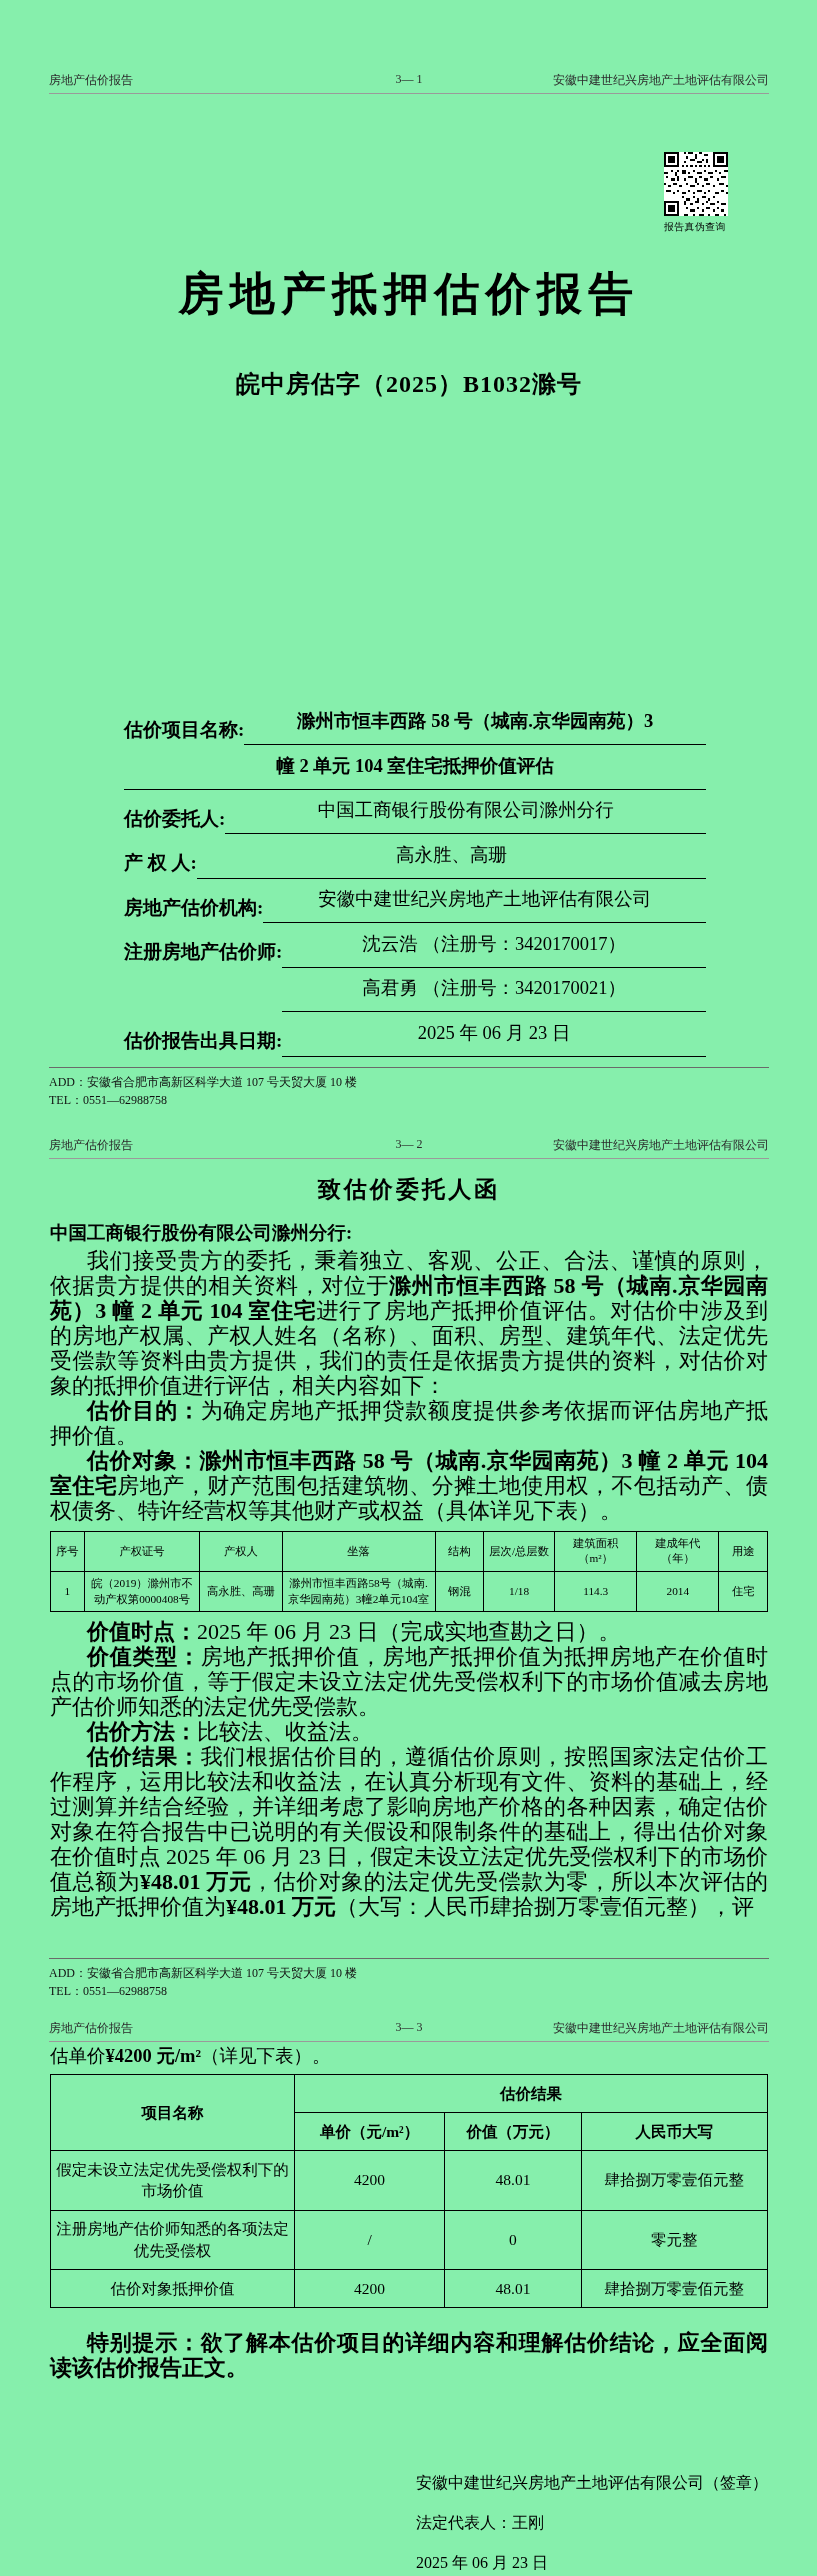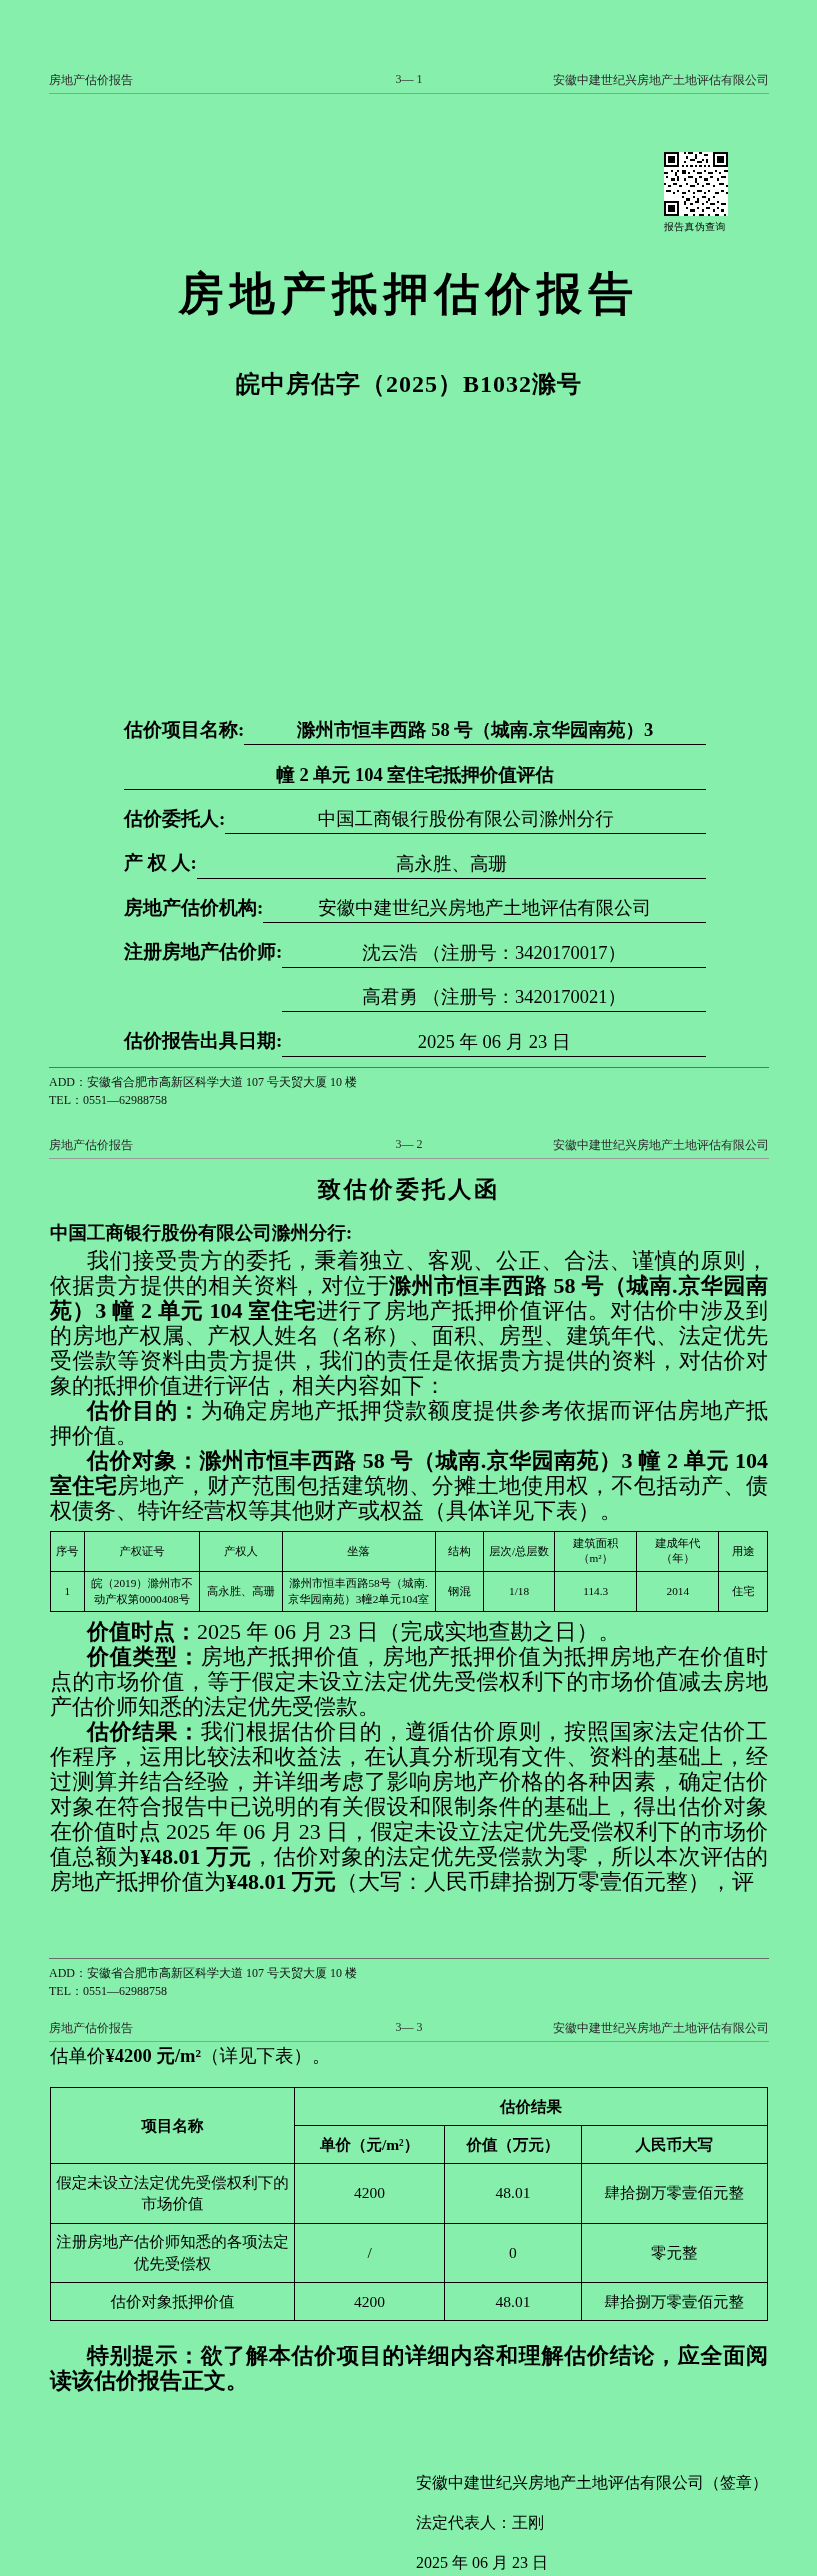--- a/index.html
+++ b/index.html
@@ -24,38 +24,38 @@
   .qr-wrap { position:absolute; top:152px; right:87px; width:67px; text-align:left;margin-left:40px; }
   .qr-caption { font-size:9.8px; margin-top:3.1px; letter-spacing:0.5px; }
   .cover-title { position:absolute; top:264px; left:0; width:100%; text-align:center;
                  font-size:45px; font-weight:bold; letter-spacing:6.2px; }
   .cover-docno { position:absolute; top:368px; left:0; width:100%; text-align:center;
                  font-size:24px; font-weight:bold; letter-spacing:1px; }
   .fields { position:absolute; top:719px; left:124px; right:112px; }
   .frow { display:flex; align-items:flex-end; height:26px; margin-bottom:18.5px; }
   .flabel { font-weight:bold; font-size:19px; white-space:nowrap; padding-bottom:2.1px; }
   .fvalue { flex:1; text-align:center; font-size:18.5px; border-bottom:1px solid #000;
-            padding-bottom:2px; white-space:nowrap;font-family:Liberation Serif, serif; }
+            padding-bottom:11px; white-space:nowrap;font-family:Liberation Serif, serif; }
   .fvalue.fbold { font-weight:bold; }
   .ghost { visibility:hidden; }
 
   
   .letter { position:absolute; top:61px; left:50px; right:50px; }
   .letter-title { text-align:center; font-size:23px; font-weight:bold; letter-spacing:3.1px; margin-bottom:15.5px; }
   .salutation { font-size:18.5px; font-weight:bold; line-height:25px; margin-bottom:2.1px; }
   .para { font-size:22px; line-height:25px; text-align:justify; text-indent:37px; }
   .bld { font-weight:bold; }
 
   table { border-collapse:collapse; }
   .t1 { width:100%; margin:8.2px 0 7.2px 0; font-size:11.3px; line-height:15.5px; table-layout:fixed; }
   .t1 th,.t1 td { border:0.5px solid #000; text-align:center; vertical-align:middle; padding:4.1px 2.1px; font-weight:normal; }
 
   
   .results { position:absolute; top:40px; left:50px; right:50px; }
-  .unit-line { font-size:18.5px; line-height:25px; margin-bottom:18px; }
+  .unit-line { font-size:18.5px; line-height:25px; margin-bottom:5px; }
   .t2 { width:100%; font-size:15.5px; line-height:21.6px; table-layout:fixed; }
   .t2 th,.t2 td { border:0.5px solid #000; text-align:center; vertical-align:middle; padding:7.7px 4.1px; font-weight:normal; }
   .t2 .ghd { font-weight:bold; }
   .notice { margin-top:21.6px; font-weight:bold; }
   .sign { position:absolute; top:459px; right:50px; font-size:16px; line-height:40px; text-align:left; }
 </style>
 </head>
 <body>
 
 <div class="page p1">
@@ -277,20 +277,21 @@
         <td>2014</td>
         <td>住宅</td>
       </tr>
     </tbody>
       </table>
 
     <p class="para"><span class="bld">价值时点：</span><span>2025 年 06 月 23 日（完成实地查勘之日）。</span></p>
 
     <p class="para"><span class="bld">价值类型：</span><span>房地产抵押价值，房地产抵押价值为抵押房地产在价值时点的市场价值，等于假定未设立法定优先受偿权利下的市场价值减去房地产估价师知悉的法定优先受偿款。</span></p>
 
+    <p class="para"><span class="bld">估价方法：</span><span>比较法、收益法。</span></p>
 
     <p class="para"><span class="bld">估价结果：</span><span>我们根据估价目的，遵循估价原则，按照国家法定估价工作程序，运用比较法和收益法，在认真分析现有文件、资料的基础上，经过测算并结合经验，并详细考虑了影响房地产价格的各种因素，确定估价对象在符合报告中已说明的有关假设和限制条件的基础上，得出估价对象在价值时点 2025 年 06 月 23 日，假定未设立法定优先受偿权利下的市场价值总额为</span><span class="bld">¥48.01 万元</span><span>，估价对象的法定优先受偿款为零，所以本次评估的房地产抵押价值为</span><span class="bld">¥48.01 万元</span><span>（大写：人民币肆拾捌万零壹佰元整），评</span></p>
   </div>
 
   <div class="ftr">
     <div>ADD：安徽省合肥市高新区科学大道 107 号天贸大厦 10 楼</div>
     <div>TEL：0551—62988758</div>
   </div>
 </div>
 

